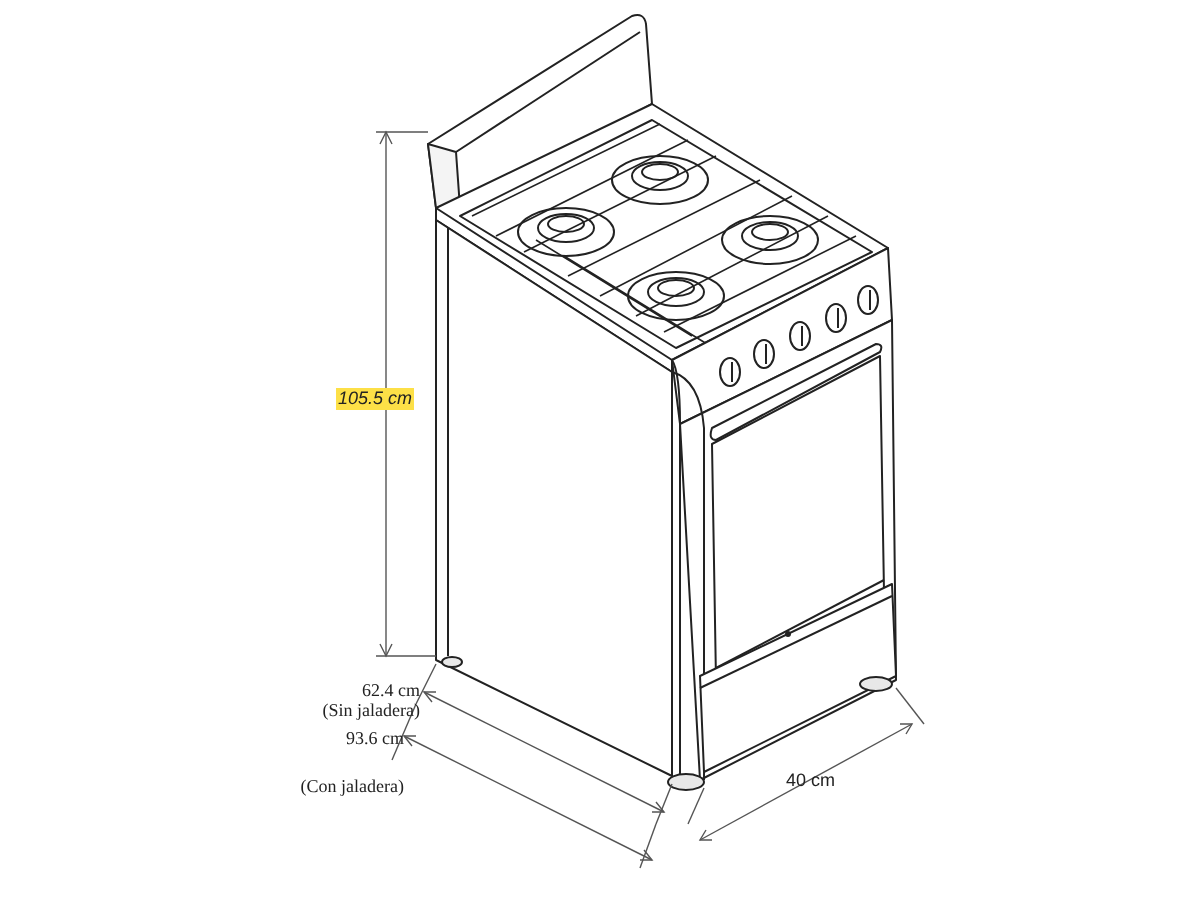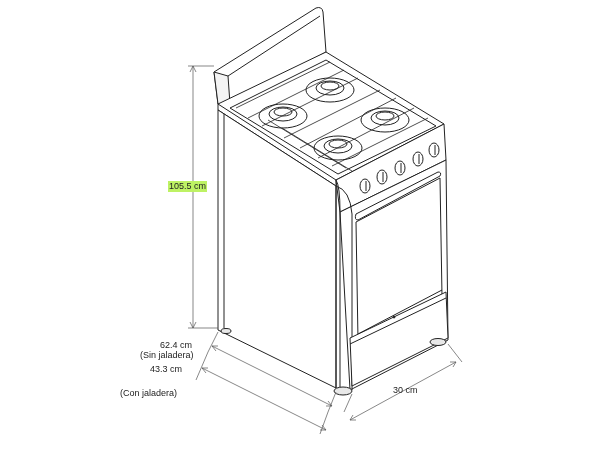--- a/index.html
+++ b/index.html
@@ -1,19 +1,19 @@
 <!DOCTYPE html>
 <html><head>
 <meta charset="utf-8">
 <style>
   html, body { margin: 0; padding: 0; background: #ffffff; }
   body { width: 600px; height: 450px; overflow: hidden; position: relative; font-family: "Liberation Sans", sans-serif; }
   #canvas { position: absolute; left: 0; top: 0; width: 600px; height: 450px; }
   .lbl { position: absolute; font-size: 9px; color: #222; line-height: 11px; white-space: nowrap; font-family: "Liberation Sans", sans-serif; }
-  .lbl.right { text-align: left; }
+  .lbl.right { text-align: right; font-family: Liberation Serif, serif; }
 </style>
 </head>
 <body>
 
 <svg id="canvas" viewBox="0 0 600 450" xmlns="http://www.w3.org/2000/svg">
   <g fill="none" stroke="#222" stroke-width="1" stroke-linejoin="round">
 
     <g>
       <path d="M214,72 L316,8 Q322,6 323,12 L326,52 L230,104 L218,104 Z" fill="#fff"></path>
       <path d="M214,72 L218,104 L230,104 L228,76 Z" fill="#f4f4f4"></path>
@@ -141,21 +141,21 @@
     <g>
       <path d="M352,394 L344,412"></path>
       <path d="M448,344 L462,362"></path>
       <path d="M350,420 L456,362"></path>
       <path d="M356,420 L350,420 L353,415"></path>
       <path d="M450,362 L456,362 L453,367"></path>
     </g>
   </g>
 </svg>
 
-<div class="lbl" style="left:168px; top:181px; background:#bef264; padding:0 1px;">105.5 cm</div>
+<div class="lbl" style="left:168px; top:194px; background:#fde047; padding:0 1px;font-style:italic;">105.5 cm</div>
 
 <div class="lbl right" style="left:160px; top:340px; width:50px;">62.4 cm</div>
 <div class="lbl right" style="left:140px; top:350px; width:70px;">(Sin jaladera)</div>
 
-<div class="lbl right" style="left:150px; top:364px; width:52px;">43.3 cm</div>
+<div class="lbl right" style="left:150px; top:364px; width:52px;">93.6 cm</div>
 <div class="lbl right" style="left:120px; top:388px; width:82px;">(Con jaladera)</div>
 
-<div class="lbl" style="left:393px; top:385px;">30 cm</div>
+<div class="lbl" style="left:393px; top:385px;">40 cm</div>
 
 </body></html>

